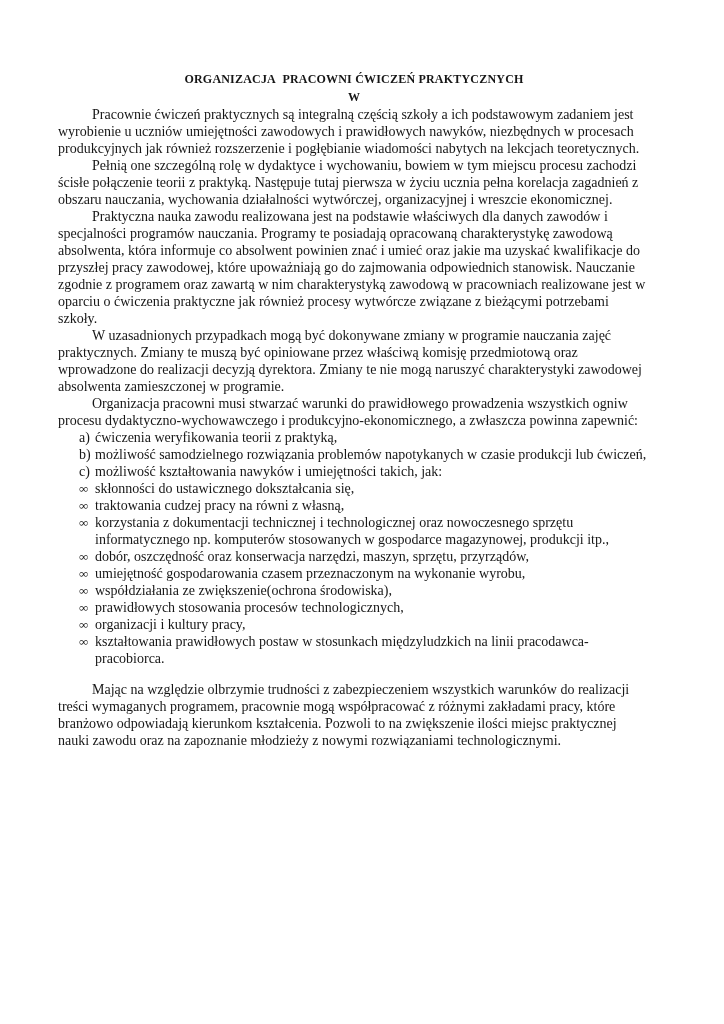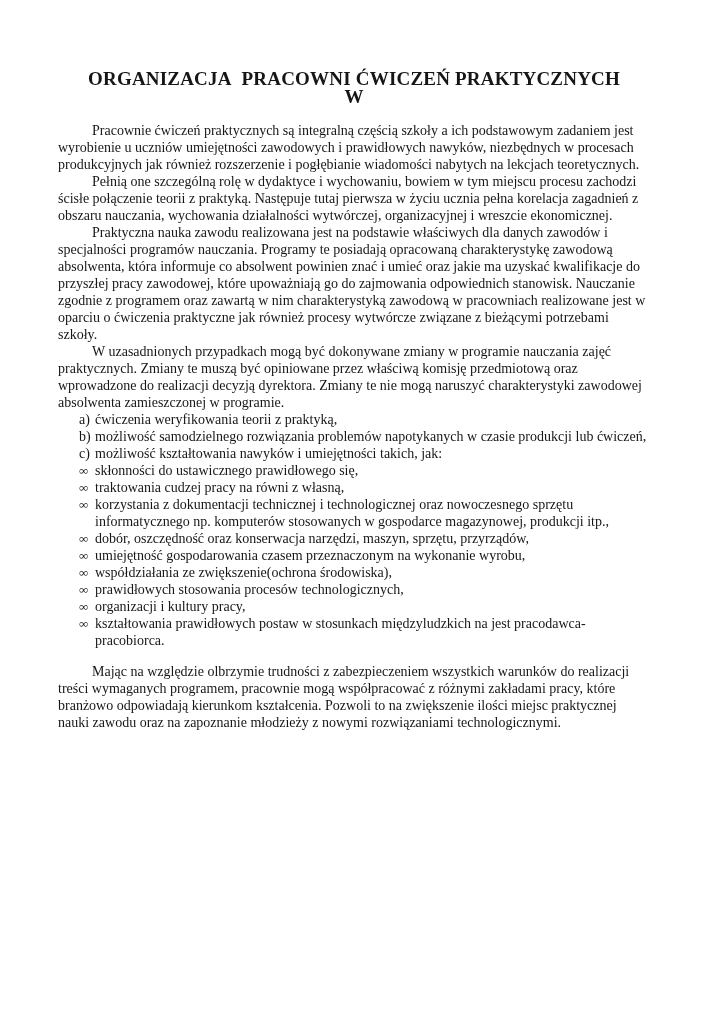--- a/index.html
+++ b/index.html
@@ -17,27 +17,27 @@
   .page {
     box-sizing: border-box;
     width: 724px;
     height: 1024px;
     padding: 70px 74px 0 58px;
     background: #ffffff;
   }
   .doc-title {
     text-align: center;
     font-weight: bold;
-    font-size: 19px;
+    font-size: 12px;
     line-height: 18px;
     letter-spacing: 0.2px;
   }
   .title-line { white-space: pre-wrap; }
   .doc-body {
-    margin-top: 16px;
+    margin-top: 0;
     font-size: 14px;
     line-height: 17px;
   }
   p.para {
     margin: 0;
     text-indent: 34px;
   }
   .list-row {
     display: flex;
     padding-left: 21px;
@@ -64,37 +64,38 @@
   <div class="doc-title">
     <div class="title-line">ORGANIZACJA&nbsp; PRACOWNI ĆWICZEŃ PRAKTYCZNYCH</div>
     <div class="title-line">W</div>
   </div>
 
   <div class="doc-body">
     <p class="para">Pracownie ćwiczeń praktycznych są integralną częścią szkoły a ich podstawowym zadaniem jest wyrobienie u uczniów umiejętności zawodowych i prawidłowych nawyków, niezbędnych w procesach produkcyjnych jak również rozszerzenie i pogłębianie wiadomości nabytych na lekcjach teoretycznych.</p>
     <p class="para">Pełnią one szczególną rolę w dydaktyce i wychowaniu, bowiem w tym miejscu procesu zachodzi ścisłe połączenie teorii z praktyką. Następuje tutaj pierwsza w życiu ucznia pełna korelacja zagadnień z obszaru nauczania, wychowania działalności wytwórczej, organizacyjnej i wreszcie ekonomicznej.</p>
     <p class="para">Praktyczna nauka zawodu realizowana jest na podstawie właściwych dla danych zawodów i specjalności programów nauczania. Programy te posiadają opracowaną charakterystykę zawodową absolwenta, która informuje co absolwent powinien znać i umieć oraz jakie ma uzyskać kwalifikacje do przyszłej pracy zawodowej, które upoważniają go do zajmowania odpowiednich stanowisk. Nauczanie zgodnie z programem oraz zawartą w nim charakterystyką zawodową w pracowniach realizowane jest w oparciu o ćwiczenia praktyczne jak również procesy wytwórcze związane z bieżącymi potrzebami szkoły.</p>
     <p class="para">W uzasadnionych przypadkach mogą być dokonywane zmiany w programie nauczania zajęć praktycznych. Zmiany te muszą być opiniowane przez właściwą komisję przedmiotową oraz wprowadzone do realizacji decyzją dyrektora. Zmiany te nie mogą naruszyć charakterystyki zawodowej absolwenta zamieszczonej w programie.</p>
+    <p class="para">Organizacja pracowni musi stwarzać warunki do prawidłowego prowadzenia wszystkich ogniw procesu dydaktyczno-wychowawczego i produkcyjno-ekonomicznego, a zwłaszcza powinna zapewnić:</p>
 
     <div class="list-row">
       <span class="list-marker">a)</span>
       <span class="list-text">ćwiczenia weryfikowania teorii z praktyką,</span>
     </div>
     <div class="list-row">
       <span class="list-marker">b)</span>
       <span class="list-text">możliwość samodzielnego rozwiązania problemów napotykanych w czasie produkcji lub ćwiczeń,</span>
     </div>
     <div class="list-row">
       <span class="list-marker">c)</span>
       <span class="list-text">możliwość kształtowania nawyków i umiejętności takich, jak:</span>
     </div>
 
     <div class="list-row">
       <span class="list-marker inf">∞</span>
-      <span class="list-text">skłonności do ustawicznego prawidłowego się,</span>
+      <span class="list-text">skłonności do ustawicznego dokształcania się,</span>
     </div>
     <div class="list-row">
       <span class="list-marker inf">∞</span>
       <span class="list-text">traktowania cudzej pracy na równi z własną,</span>
     </div>
     <div class="list-row">
       <span class="list-marker inf">∞</span>
       <span class="list-text">korzystania z dokumentacji technicznej i technologicznej oraz nowoczesnego sprzętu informatycznego np. komputerów stosowanych w gospodarce magazynowej, produkcji itp.,</span>
     </div>
     <div class="list-row">
@@ -112,19 +113,19 @@
     <div class="list-row">
       <span class="list-marker inf">∞</span>
       <span class="list-text">prawidłowych stosowania procesów technologicznych,</span>
     </div>
     <div class="list-row">
       <span class="list-marker inf">∞</span>
       <span class="list-text">organizacji i kultury pracy,</span>
     </div>
     <div class="list-row">
       <span class="list-marker inf">∞</span>
-      <span class="list-text">kształtowania prawidłowych postaw w stosunkach międzyludzkich na jest pracodawca-pracobiorca.</span>
+      <span class="list-text">kształtowania prawidłowych postaw w stosunkach międzyludzkich na linii pracodawca-pracobiorca.</span>
     </div>
 
     <p class="para closing">Mając na względzie olbrzymie trudności z zabezpieczeniem wszystkich warunków do realizacji treści wymaganych programem, pracownie mogą współpracować z różnymi zakładami pracy, które branżowo odpowiadają kierunkom kształcenia. Pozwoli to na zwiększenie ilości miejsc praktycznej nauki zawodu oraz na zapoznanie młodzieży z nowymi rozwiązaniami technologicznymi.</p>
   </div>
 
 </div>
 
 </body></html>

